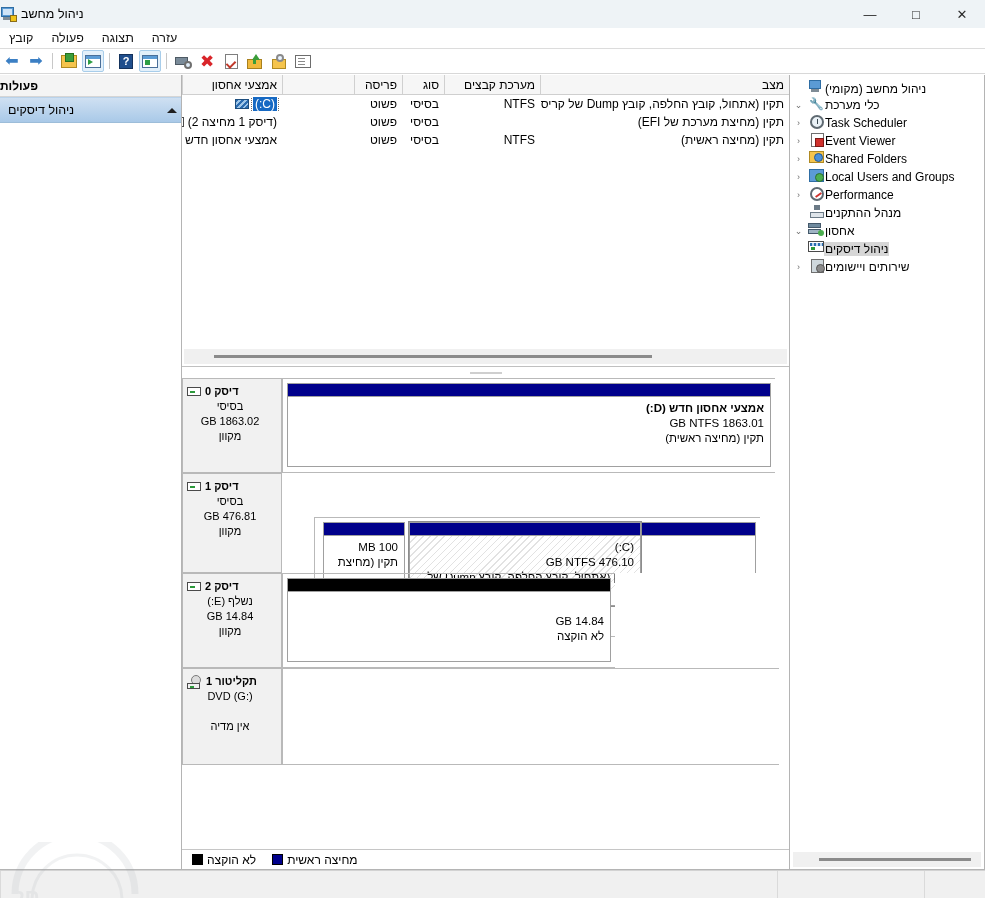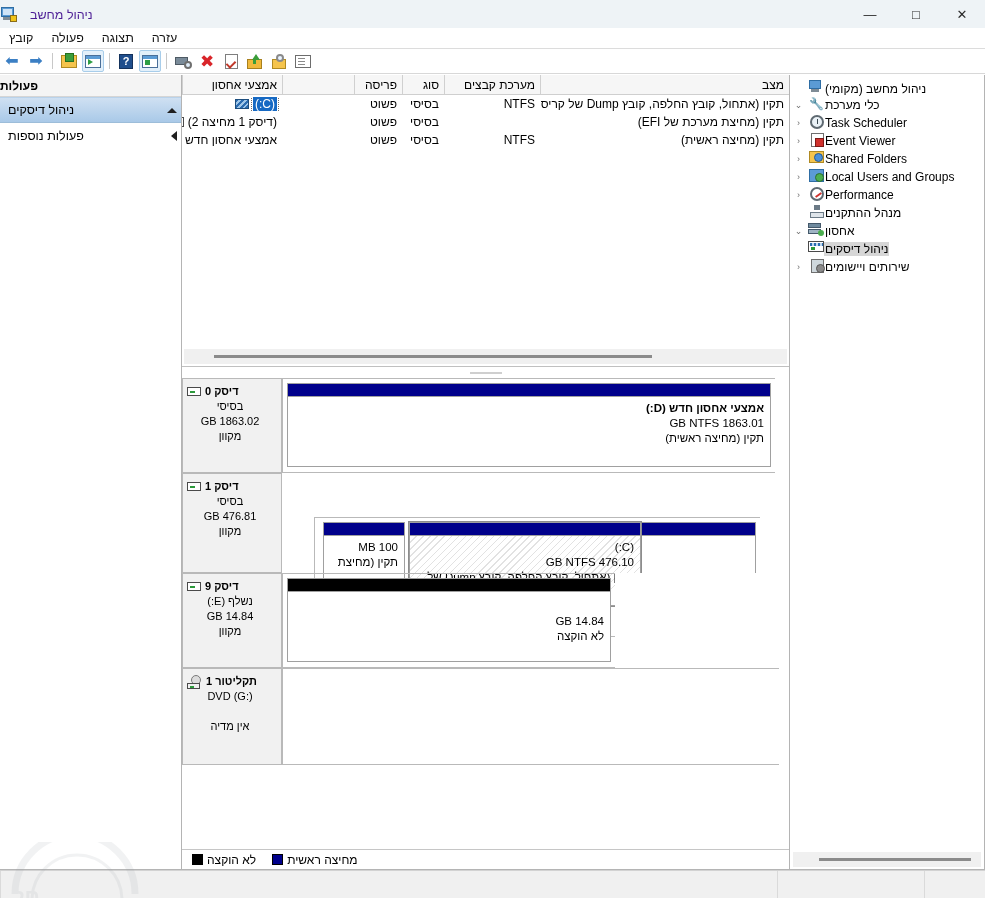--- a/index.html
+++ b/index.html
@@ -16,22 +16,22 @@
   #root { position: relative; width: 985px; height: 898px; }
 
   
   .titlebar {
     position: absolute; top: 0; left: 0; width: 985px; height: 28px;
     background: #eef3f6;
     display: flex; flex-direction: row-reverse; align-items: center;
     border-bottom: 0;
   }
   .tb-title {
-    display: flex; flex-direction: row-reverse; align-items: flex-end;
-    gap: 14px; padding-right: 8px; font-size: 12.5px; color: #4c1d95;
+    display: flex; flex-direction: row-reverse; align-items: center;
+    gap: 5px; padding-right: 8px; font-size: 12.5px; color: #000000;
   }
   .tb-spacer { flex: 1; }
   .tb-btn {
     width: 46px; height: 28px; display: flex; align-items: center; justify-content: center;
     font-size: 13px; color: #2a2a2a; line-height: 1;
   }
 
   
   .app-icon { width: 16px; height: 15px; position: relative; display:inline-block; }
   .app-icon .scr { position:absolute; left:1px; top:0; width:13px; height:10px; background:#5b9bd5; border:1px solid #2e6da4; }
@@ -565,21 +565,21 @@
             </div>
           </div>
         </div>
         <div class="gfx-empty" style="width:48px;"></div>
       </div>
 
       <div class="disk-row" style="height:95px;">
         <div class="disk-hdr">
           <div class="t">
             <span class="hdd-glyph"></span>
-            <span>דיסק 9</span>
+            <span>דיסק 2</span>
           </div>
           <div>נשלף (E:)</div>
           <div>14.84 GB</div>
           <div>מקוון</div>
         </div>
         <div class="parts" style="width:333px;height:95px;">
           <div class="part" style="width:325px;height:84px;">
             <div class="cap unalloc"></div>
             <div class="body" style="padding-top:22px;">
               <span>14.84 GB</span><br>
@@ -619,24 +619,20 @@
 
     </div>
   </div>
 
   <div class="pane-actions">
     <div class="actions-hdr">פעולות</div>
     <div class="actions-row hl">
       <span>ניהול דיסקים</span>
       <span class="arrow-up"></span>
     </div>
-    <div class="actions-row">
-      <span>פעולות נוספות</span>
-      <span class="arrow-left"></span>
-    </div>
   </div>
 
   <div class="taskbar">
     <div class="tbk-cell" style="width:777px;"></div>
     <div class="tbk-cell" style="width:147px;"></div>
     <div class="tbk-cell" style="width:61px;"></div>
   </div>
 
   <svg class="watermark" viewBox="0 0 210 60">
     <path d="M5 52 A60 60 0 0 1 125 52" fill="none" stroke="#9aa0a6" stroke-width="7"></path>

